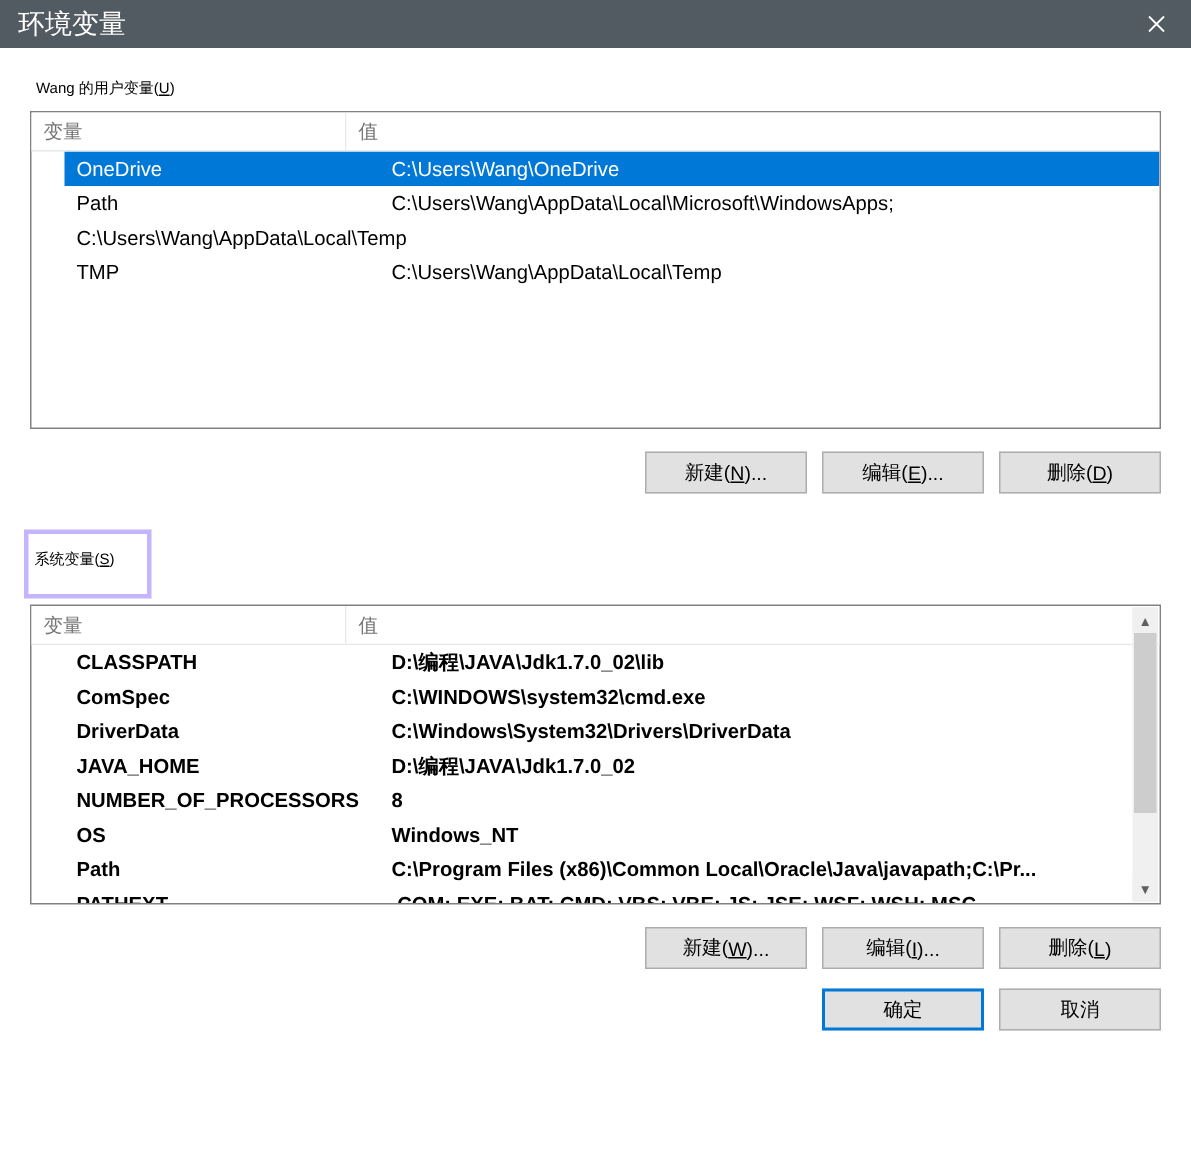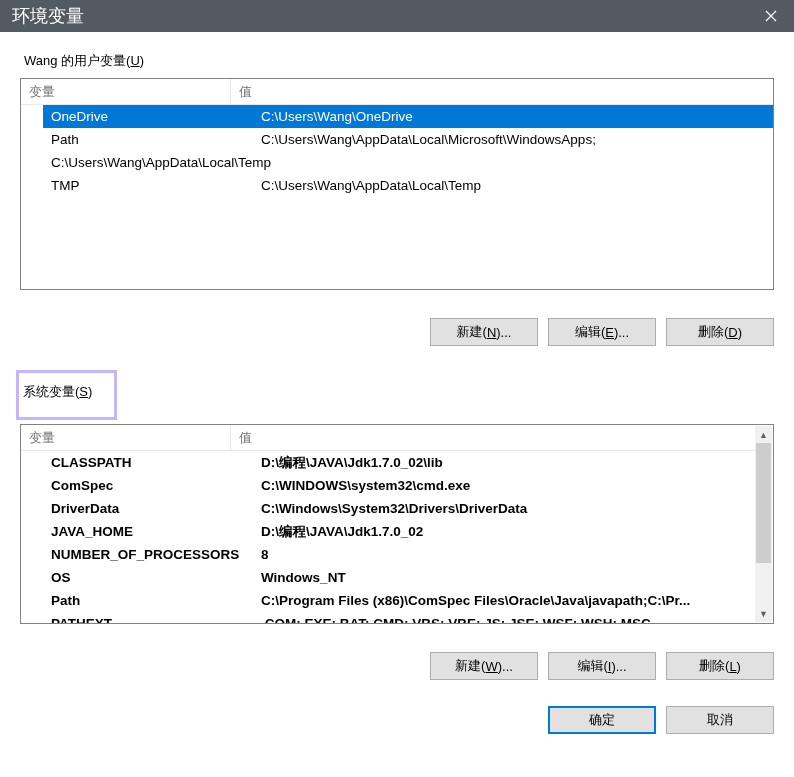--- a/index.html
+++ b/index.html
@@ -31,21 +31,21 @@
       display: flex;
       align-items: center;
       justify-content: center;
       cursor: pointer;
     }
     .titlebar .close svg { width: 12px; height: 12px; }
     .content {
       padding: 18px 20px 16px 20px;
     }
     .section-label {
-      font-size: 13px;
+      font-size: 10px;
       color: #000;
       margin-bottom: 6px;
       display: inline-block;
       padding: 2px 4px;
     }
     .section-label .ul { text-decoration: underline; }
     .highlight-box {
       border: 3px solid #c4b5fd;
       display: inline-block;
       padding: 8px 18px 8px 0;
@@ -120,25 +120,25 @@
       font-size: 9px;
       color: #606060;
       background: #f0f0f0;
     }
     .scroll-arrow.top { top: 0; }
     .scroll-arrow.bottom { bottom: 0; }
     .button-row {
       display: flex;
       justify-content: flex-end;
       gap: 10px;
-      margin-top: 28px;
+      margin-top: 15px;
       margin-bottom: 22px;
       width: 754px;
     }
-    .button-row.final { margin-top: 26px; margin-bottom: 0; font-family: Liberation Serif, serif; }
+    .button-row.final { margin-top: 13px; margin-bottom: 0; font-family: Liberation Serif, serif; }
     .btn {
       width: 108px;
       height: 28px;
       border: 1px solid #adadad;
       background: #e1e1e1;
       font-size: 13px;
       font-family: inherit;
       cursor: pointer;
       display: flex;
       align-items: center;
@@ -247,21 +247,21 @@
         <div class="lv-row">
           <div class="lv-cell c1">NUMBER_OF_PROCESSORS</div>
           <div class="lv-cell c2">8</div>
         </div>
         <div class="lv-row">
           <div class="lv-cell c1">OS</div>
           <div class="lv-cell c2">Windows_NT</div>
         </div>
         <div class="lv-row">
           <div class="lv-cell c1">Path</div>
-          <div class="lv-cell c2">C:\Program Files (x86)\ComSpec Files\Oracle\Java\javapath;C:\Pr...</div>
+          <div class="lv-cell c2">C:\Program Files (x86)\Common Local\Oracle\Java\javapath;C:\Pr...</div>
         </div>
         <div class="lv-row">
           <div class="lv-cell c1">PATHEXT</div>
           <div class="lv-cell c2">.COM;.EXE;.BAT;.CMD;.VBS;.VBE;.JS;.JSE;.WSF;.WSH;.MSC</div>
         </div>
       </div>
     <div class="scrollbar-v">
       <div class="scroll-arrow top">▲</div>
       <div class="scrollbar-thumb"></div>
       <div class="scroll-arrow bottom">▼</div>

